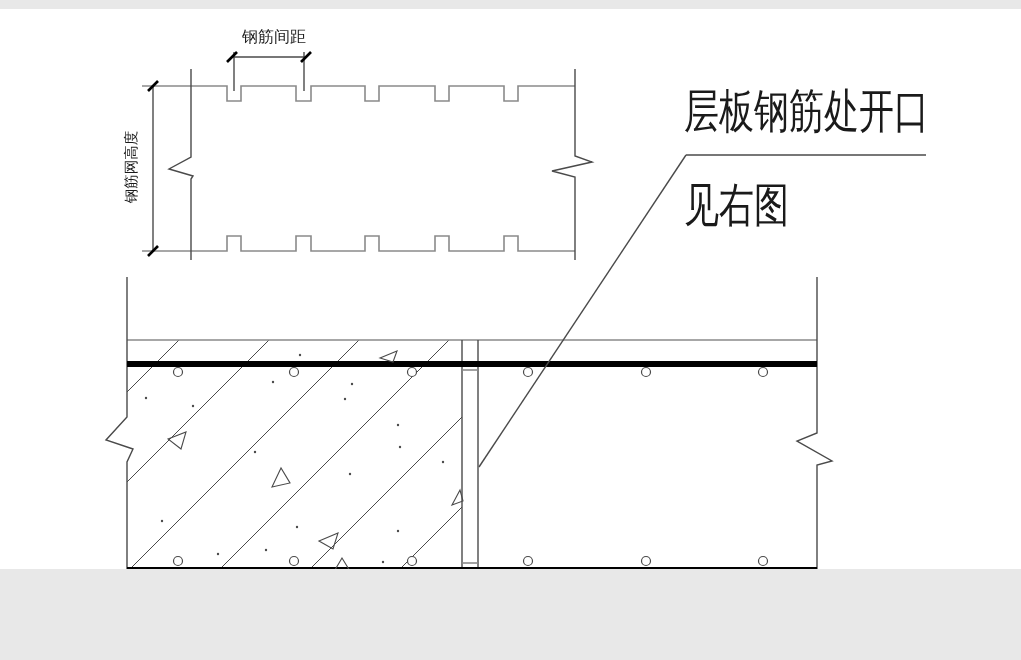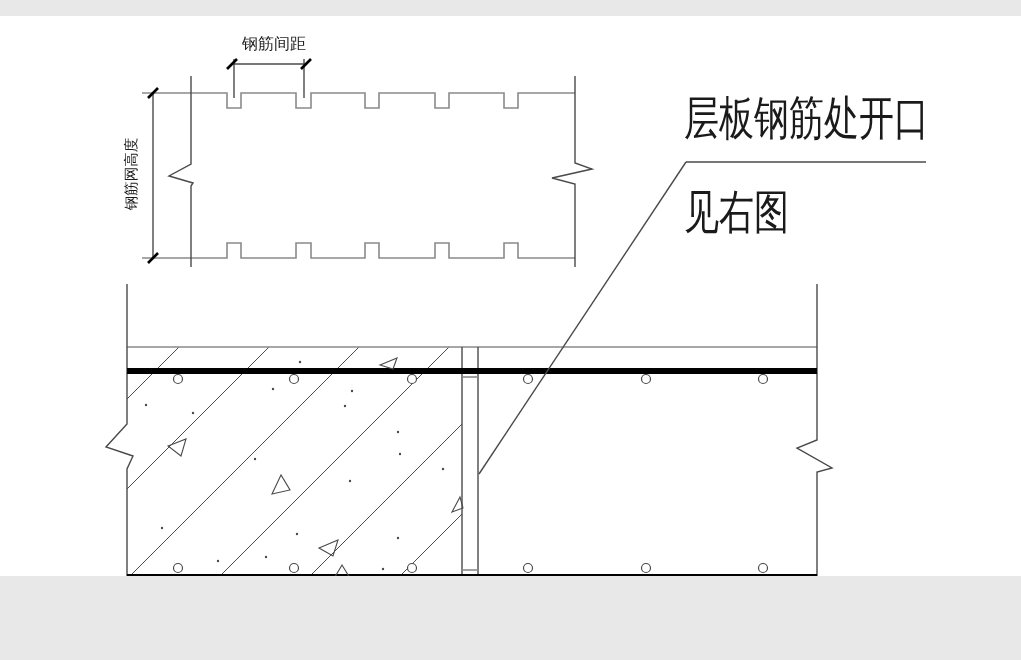--- a/index.html
+++ b/index.html
@@ -1,19 +1,19 @@
 <!DOCTYPE html>
 <html style="--background: #ffffff; --edge_gray: #8a8a8a; --line_dark: #4a4a4a; --rebar_black: #000000; --text_color: #1a1a1a;"><head>
 <meta charset="utf-8">
 <style>
   html,body{margin:0;padding:0;background:#e8e8e8;}
   .canvas{
     position:relative;
     width:1021px;height:560px;
-    margin:16px auto;
+    margin:9px auto;
     background:var(--background,#ffffff);
     overflow:hidden;
     font-family:"Liberation Sans", sans-serif;
   }
   svg{display:block;}
   .edge{stroke:var(--edge_gray,#8a8a8a);stroke-width:1.6;fill:none;}
   .dark{stroke:var(--line_dark,#4a4a4a);stroke-width:1.4;fill:none;}
   .hatchline{stroke:var(--line_dark,#4a4a4a);stroke-width:1;}
   .rebar{stroke:var(--rebar_black,#000000);stroke-width:6;fill:none;}
   .tick{stroke:var(--rebar_black,#000000);stroke-width:2.6;fill:none;}

